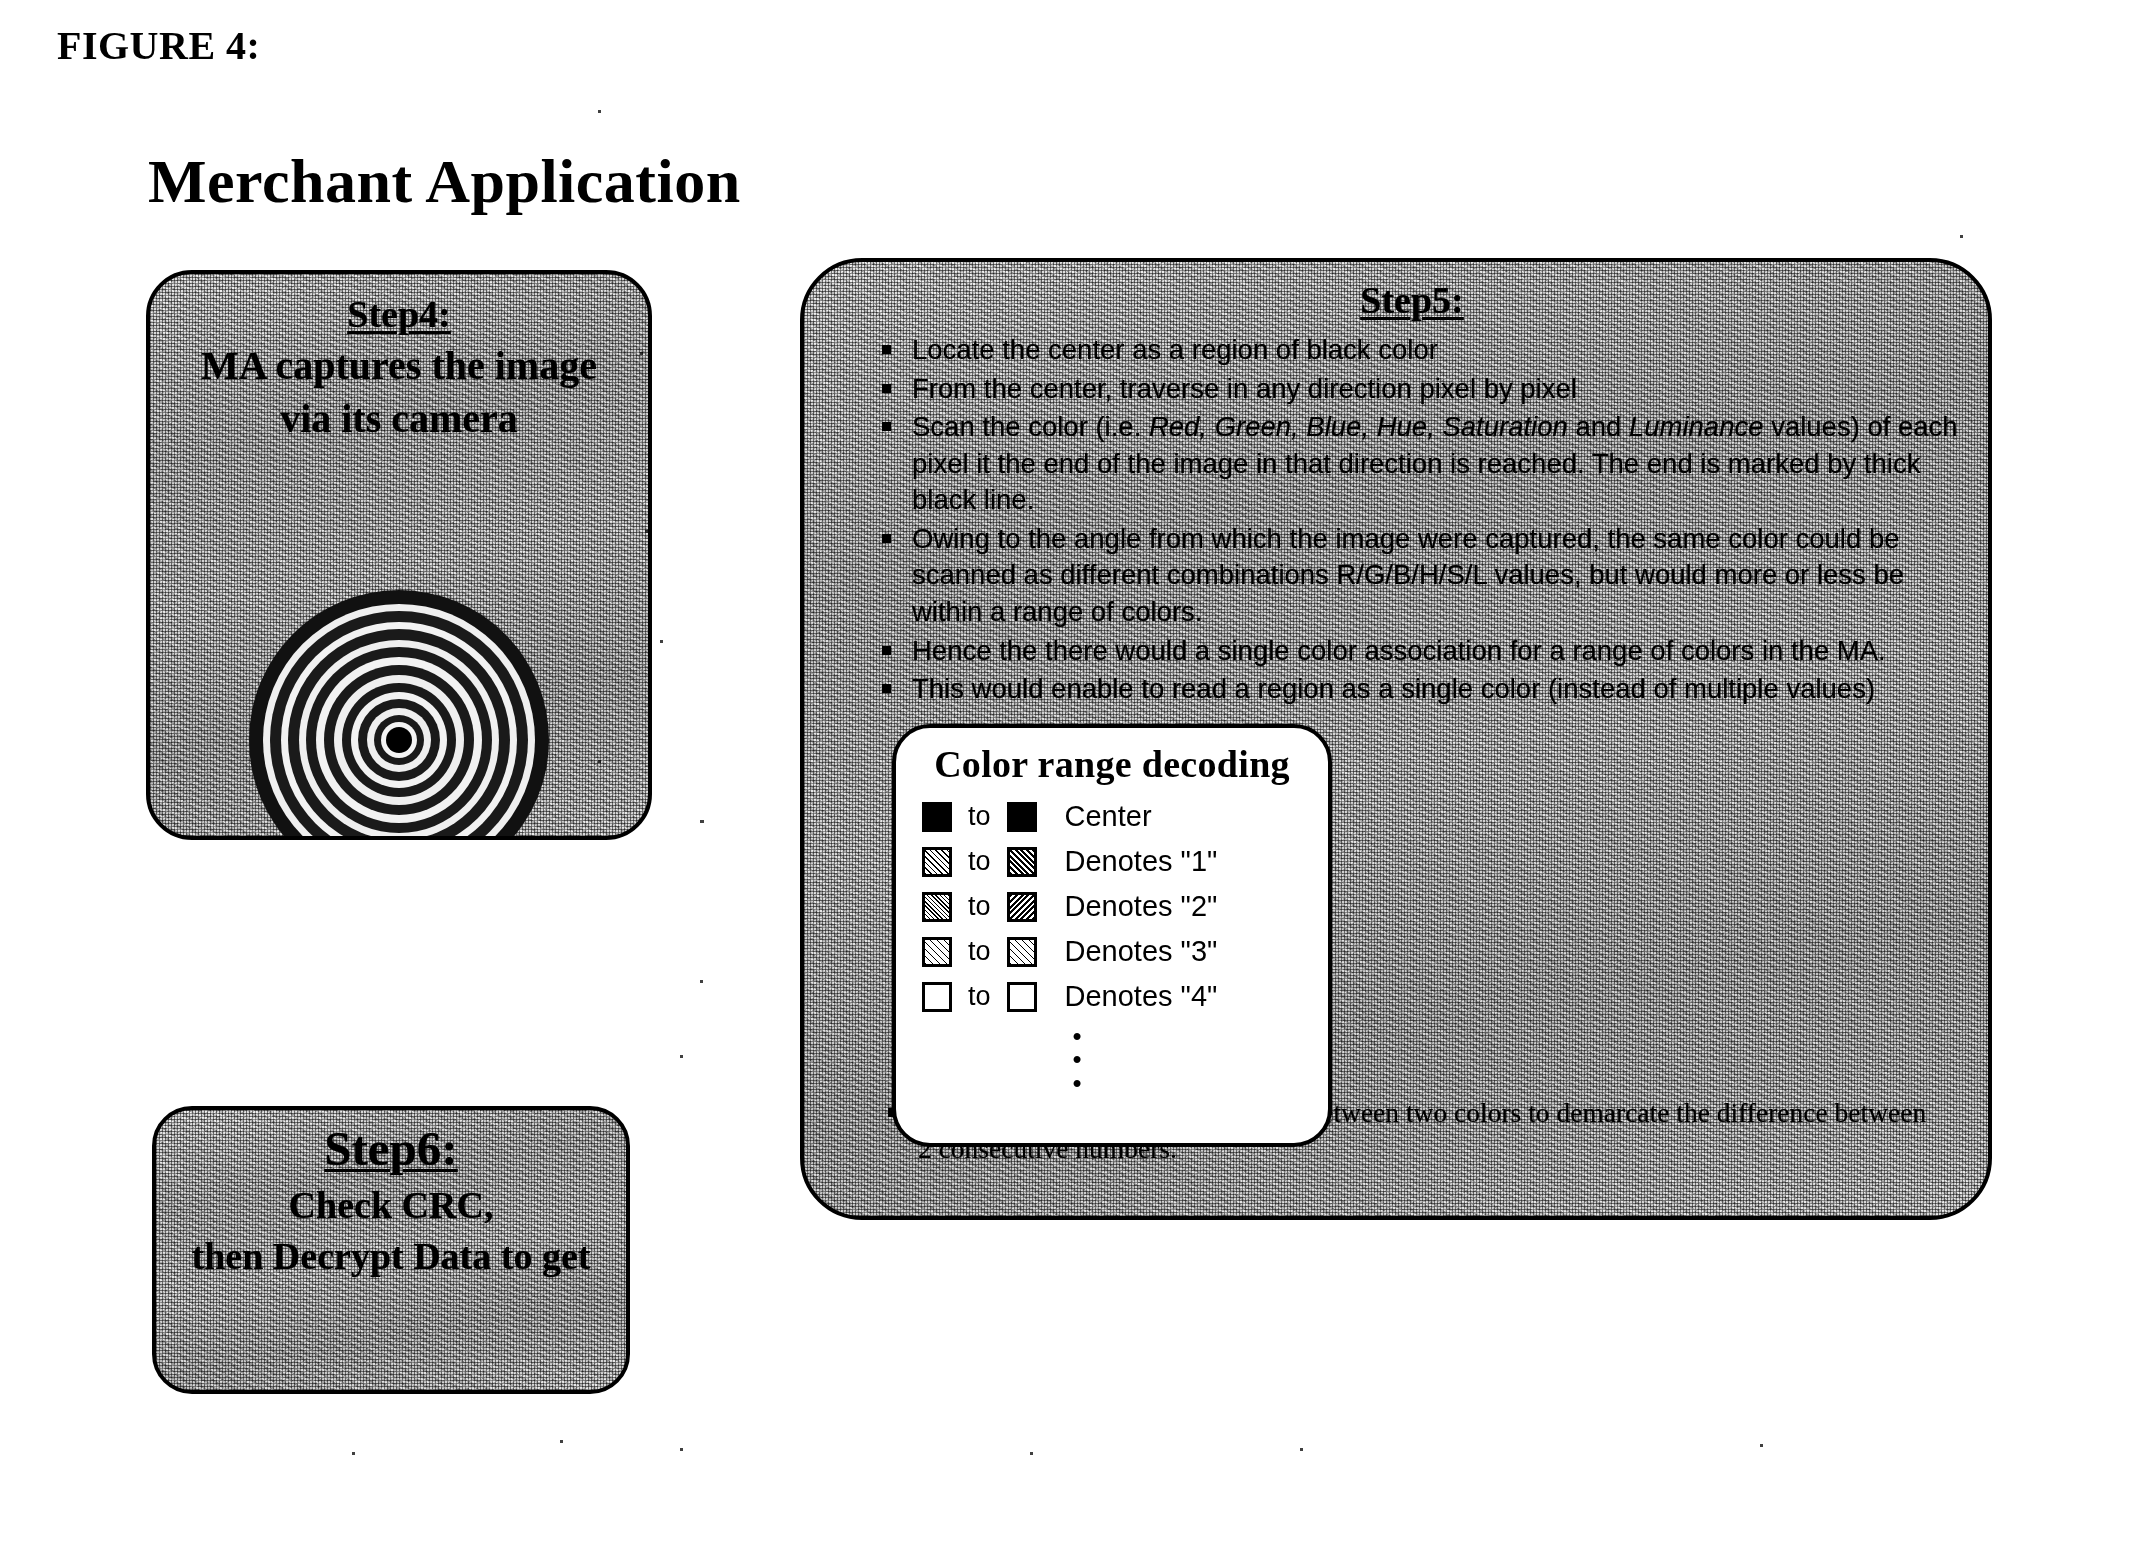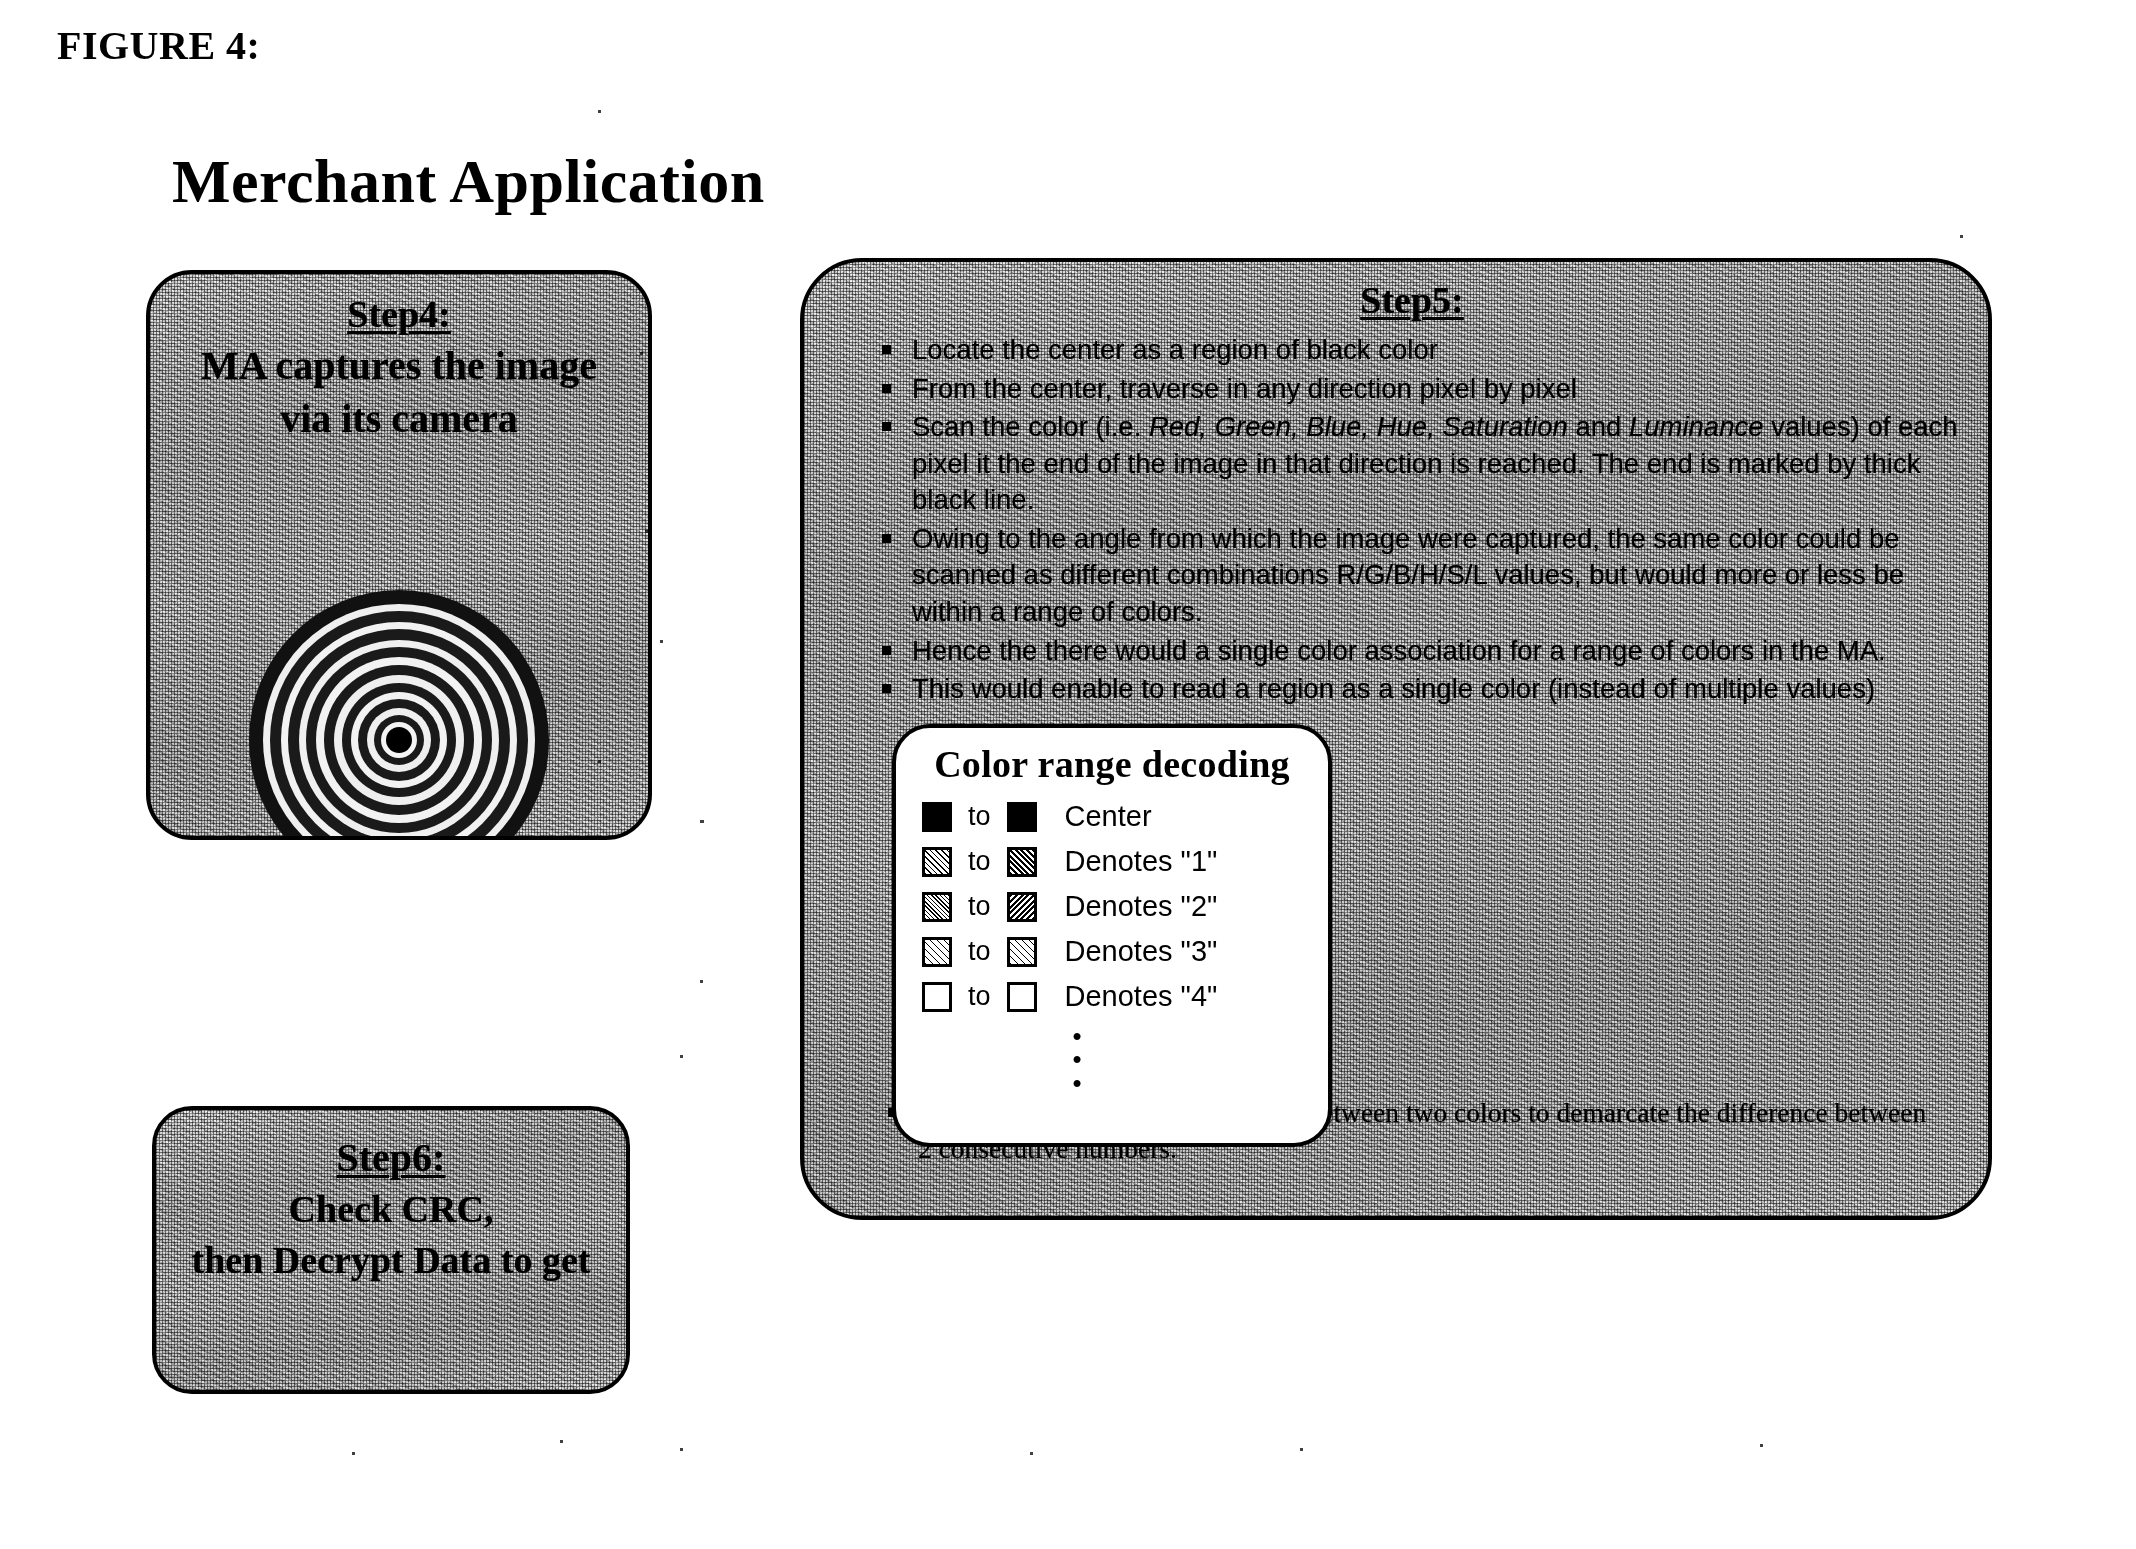--- a/index.html
+++ b/index.html
@@ -29,21 +29,20 @@
 
   
   #page-title {
     position: absolute;
     left: 148px;
     top: 146px;
     font-family: "Liberation Serif", serif;
     font-weight: bold;
     font-size: 62px;
     letter-spacing: 0.5px;
-    margin-left: 24px;
   }
 
   
   .step-box {
     position: absolute;
     border: 4px solid #000;
     border-radius: 46px;
     background-color: #cfcfcf;
     background-image:
       repeating-linear-gradient(0deg,  rgba(0,0,0,0.50) 0 1px, rgba(255,255,255,0) 1px 3px),
@@ -112,21 +111,21 @@
   }
 
   
   #step6-box {
     left: 152px;
     top: 1106px;
     width: 478px;
     height: 288px;
     border-radius: 40px;
   }
-  #step6-box .step-heading { margin-top: 24px; font-size: 40px; }
+  #step6-box .step-heading { margin-top: 10px; font-size: 49px; }
   #step6-box .step-line { font-size: 38px; }
   #step6-decoded {
     text-align: center;
     font-family: "Liberation Serif", serif;
     font-weight: bold;
     font-size: 44px;
     letter-spacing: 1px;
     margin-top: 44px;
     text-shadow: 0 0 1px rgba(0,0,0,0.6);
   }

